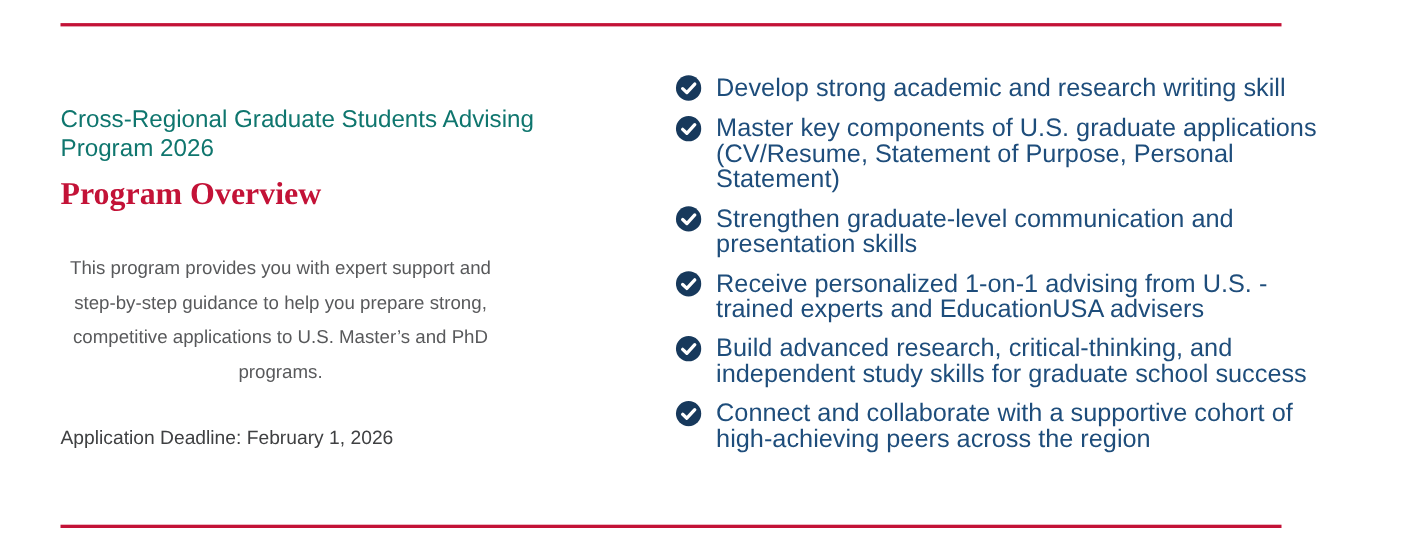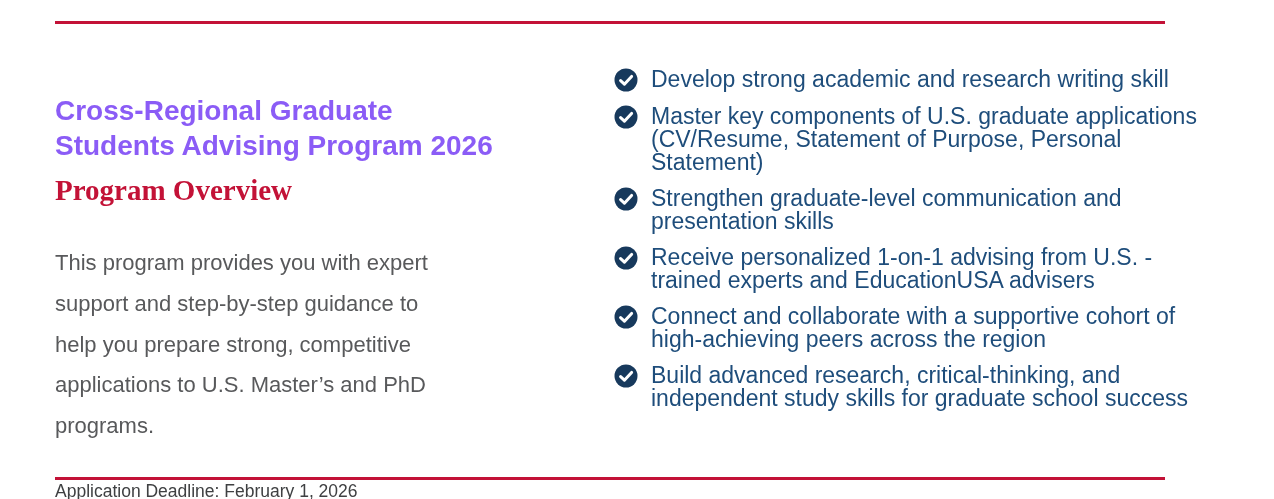--- a/index.html
+++ b/index.html
@@ -22,41 +22,42 @@
   .rule-bottom { top: 477px; }
 
   .left-col {
     position: absolute;
     left: 55px;
     top: 94px;
     width: 450px;
   }
   .program-name {
     margin: 0;
-    color: #8b5cf6;
-    font-size: 28px;
+    color: #0f766e;
+    font-size: 22px;
     line-height: 1.24;
-    font-weight: 700;
+    font-weight: 400;
     width: 440px;
   }
   .section-title {
     margin: 12px 0 0 0;
     color: #c31237;
     font-size: 29px;
     line-height: 1.1;
     font-weight: 700;
     font-family: Liberation Serif, serif;
   }
   .description {
     margin: 36px 0 0 0;
     width: 400px;
     color: #58595b;
-    font-size: 22px;
+    font-size: 17px;
     line-height: 1.85;
     font-weight: 400;
+    text-align: center;
   }
   .deadline {
     margin: 34px 0 0 0;
     color: #3f4042;
     font-size: 17.5px;
     font-weight: 400;
   }
 
   .right-col {
     position: absolute;
@@ -147,31 +148,31 @@
       </li>
 
 
       <li class="benefit">
         <span class="check">
           <svg width="24" height="24" viewBox="0 0 24 24">
               <circle cx="12" cy="12" r="11.5" fill="#17395c"></circle>
               <path d="M6.6 12.6 L10.4 16.2 L17.6 8.4" fill="none" stroke="#ffffff" stroke-width="3" stroke-linecap="round" stroke-linejoin="round"></path>
             </svg>
         </span>
-        <span class="benefit-text">Connect and collaborate with a supportive cohort of high-achieving peers across the region</span>
+        <span class="benefit-text">Build advanced research, critical-thinking, and independent study skills for graduate school success</span>
       </li>
 
       <li class="benefit">
         <span class="check">
           <svg width="24" height="24" viewBox="0 0 24 24">
               <circle cx="12" cy="12" r="11.5" fill="#17395c"></circle>
               <path d="M6.6 12.6 L10.4 16.2 L17.6 8.4" fill="none" stroke="#ffffff" stroke-width="3" stroke-linecap="round" stroke-linejoin="round"></path>
             </svg>
         </span>
-        <span class="benefit-text">Build advanced research, critical-thinking, and independent study skills for graduate school success</span>
+        <span class="benefit-text">Connect and collaborate with a supportive cohort of high-achieving peers across the region</span>
       </li>
 
     </ul>
   </div>
 
   <div class="rule rule-bottom"></div>
 
 </div>
 
 </body></html>

